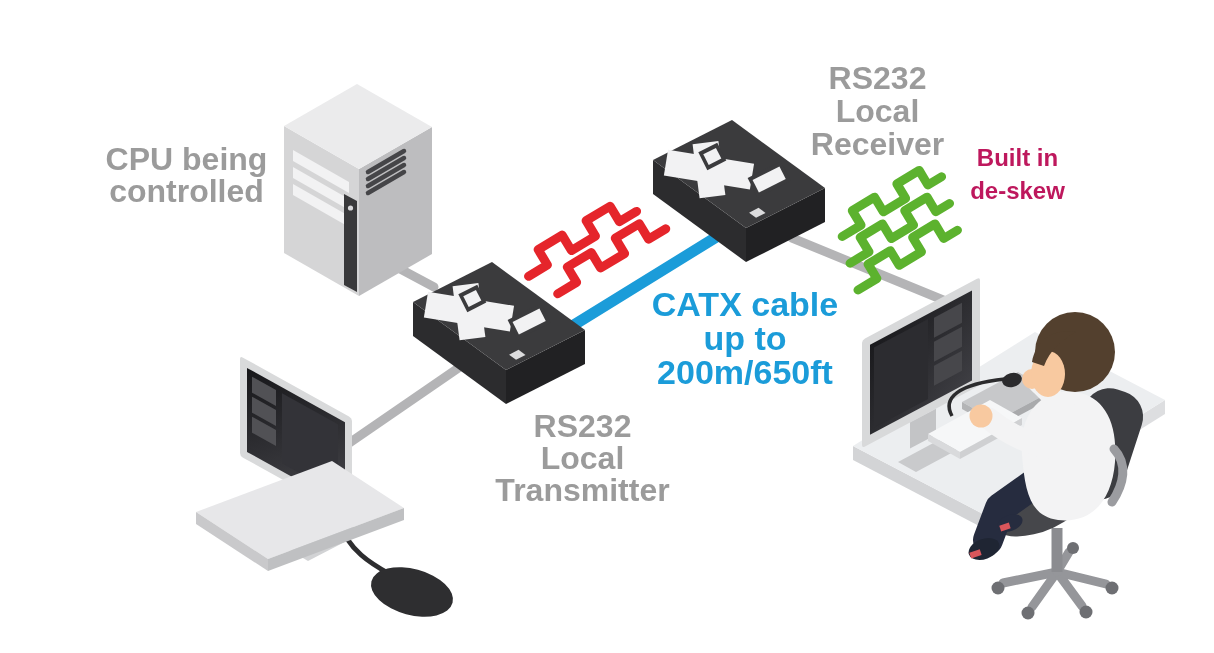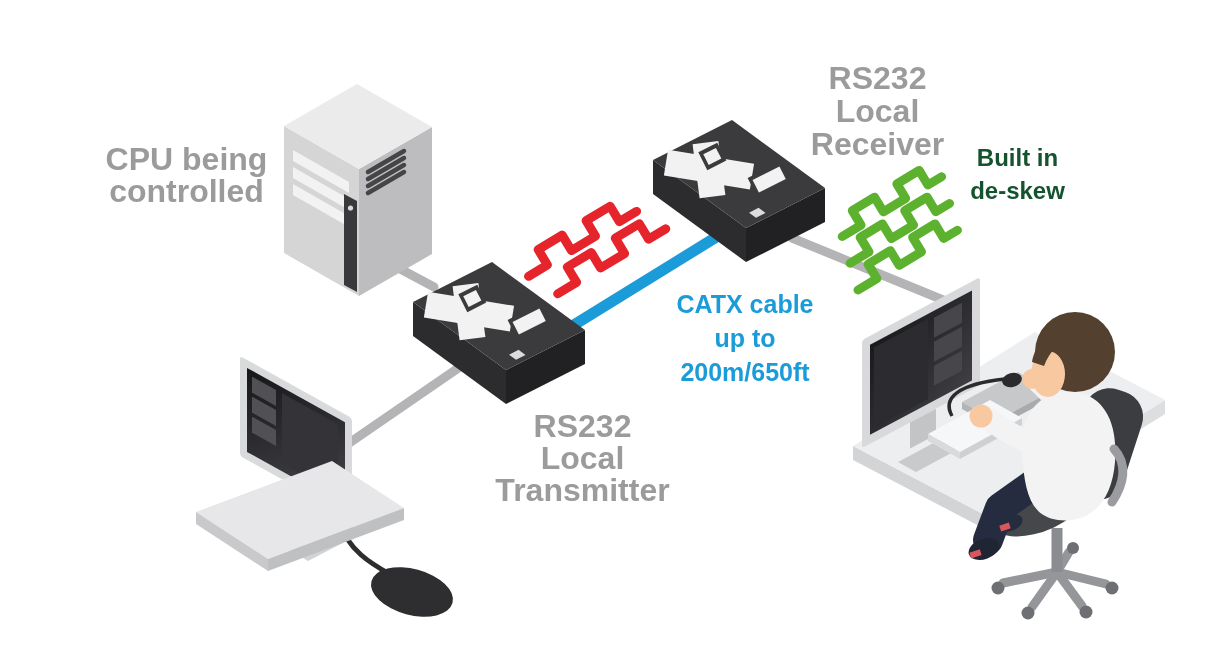--- a/index.html
+++ b/index.html
@@ -2,22 +2,22 @@
 <html><head>
 <meta charset="utf-8">
 <style>
   html,body{margin:0;padding:0;background:#fff;}
   .stage{position:relative;width:1214px;height:653px;background:#ffffff;overflow:hidden;
          font-family:"Liberation Sans",sans-serif;}
   .stage svg{position:absolute;left:0;top:0;}
   .lbl{position:absolute;font-weight:bold;text-align:center;}
   .lbl span{display:block;}
   .lbl-gray{color:#9b9b9b;font-size:32px;line-height:32px;}
-  .lbl-blue{color:#1b9cd9;font-size:25px;line-height:34px;}
-  .lbl-green{color:#14532d;font-size:24px;line-height:33px;}
+  .lbl-blue{color:#1b9cd9;font-size:34px;line-height:34px;}
+  .lbl-green{color:#be185d;font-size:24px;line-height:33px;}
 </style>
 </head>
 <body>
 
 <div class="stage">
 
 <svg width="1214" height="653" viewBox="0 0 1214 653">
   <defs>
     <linearGradient id="scrL" x1="0" y1="0" x2="1" y2="1">
       <stop offset="0" stop-color="#17171a"></stop>

